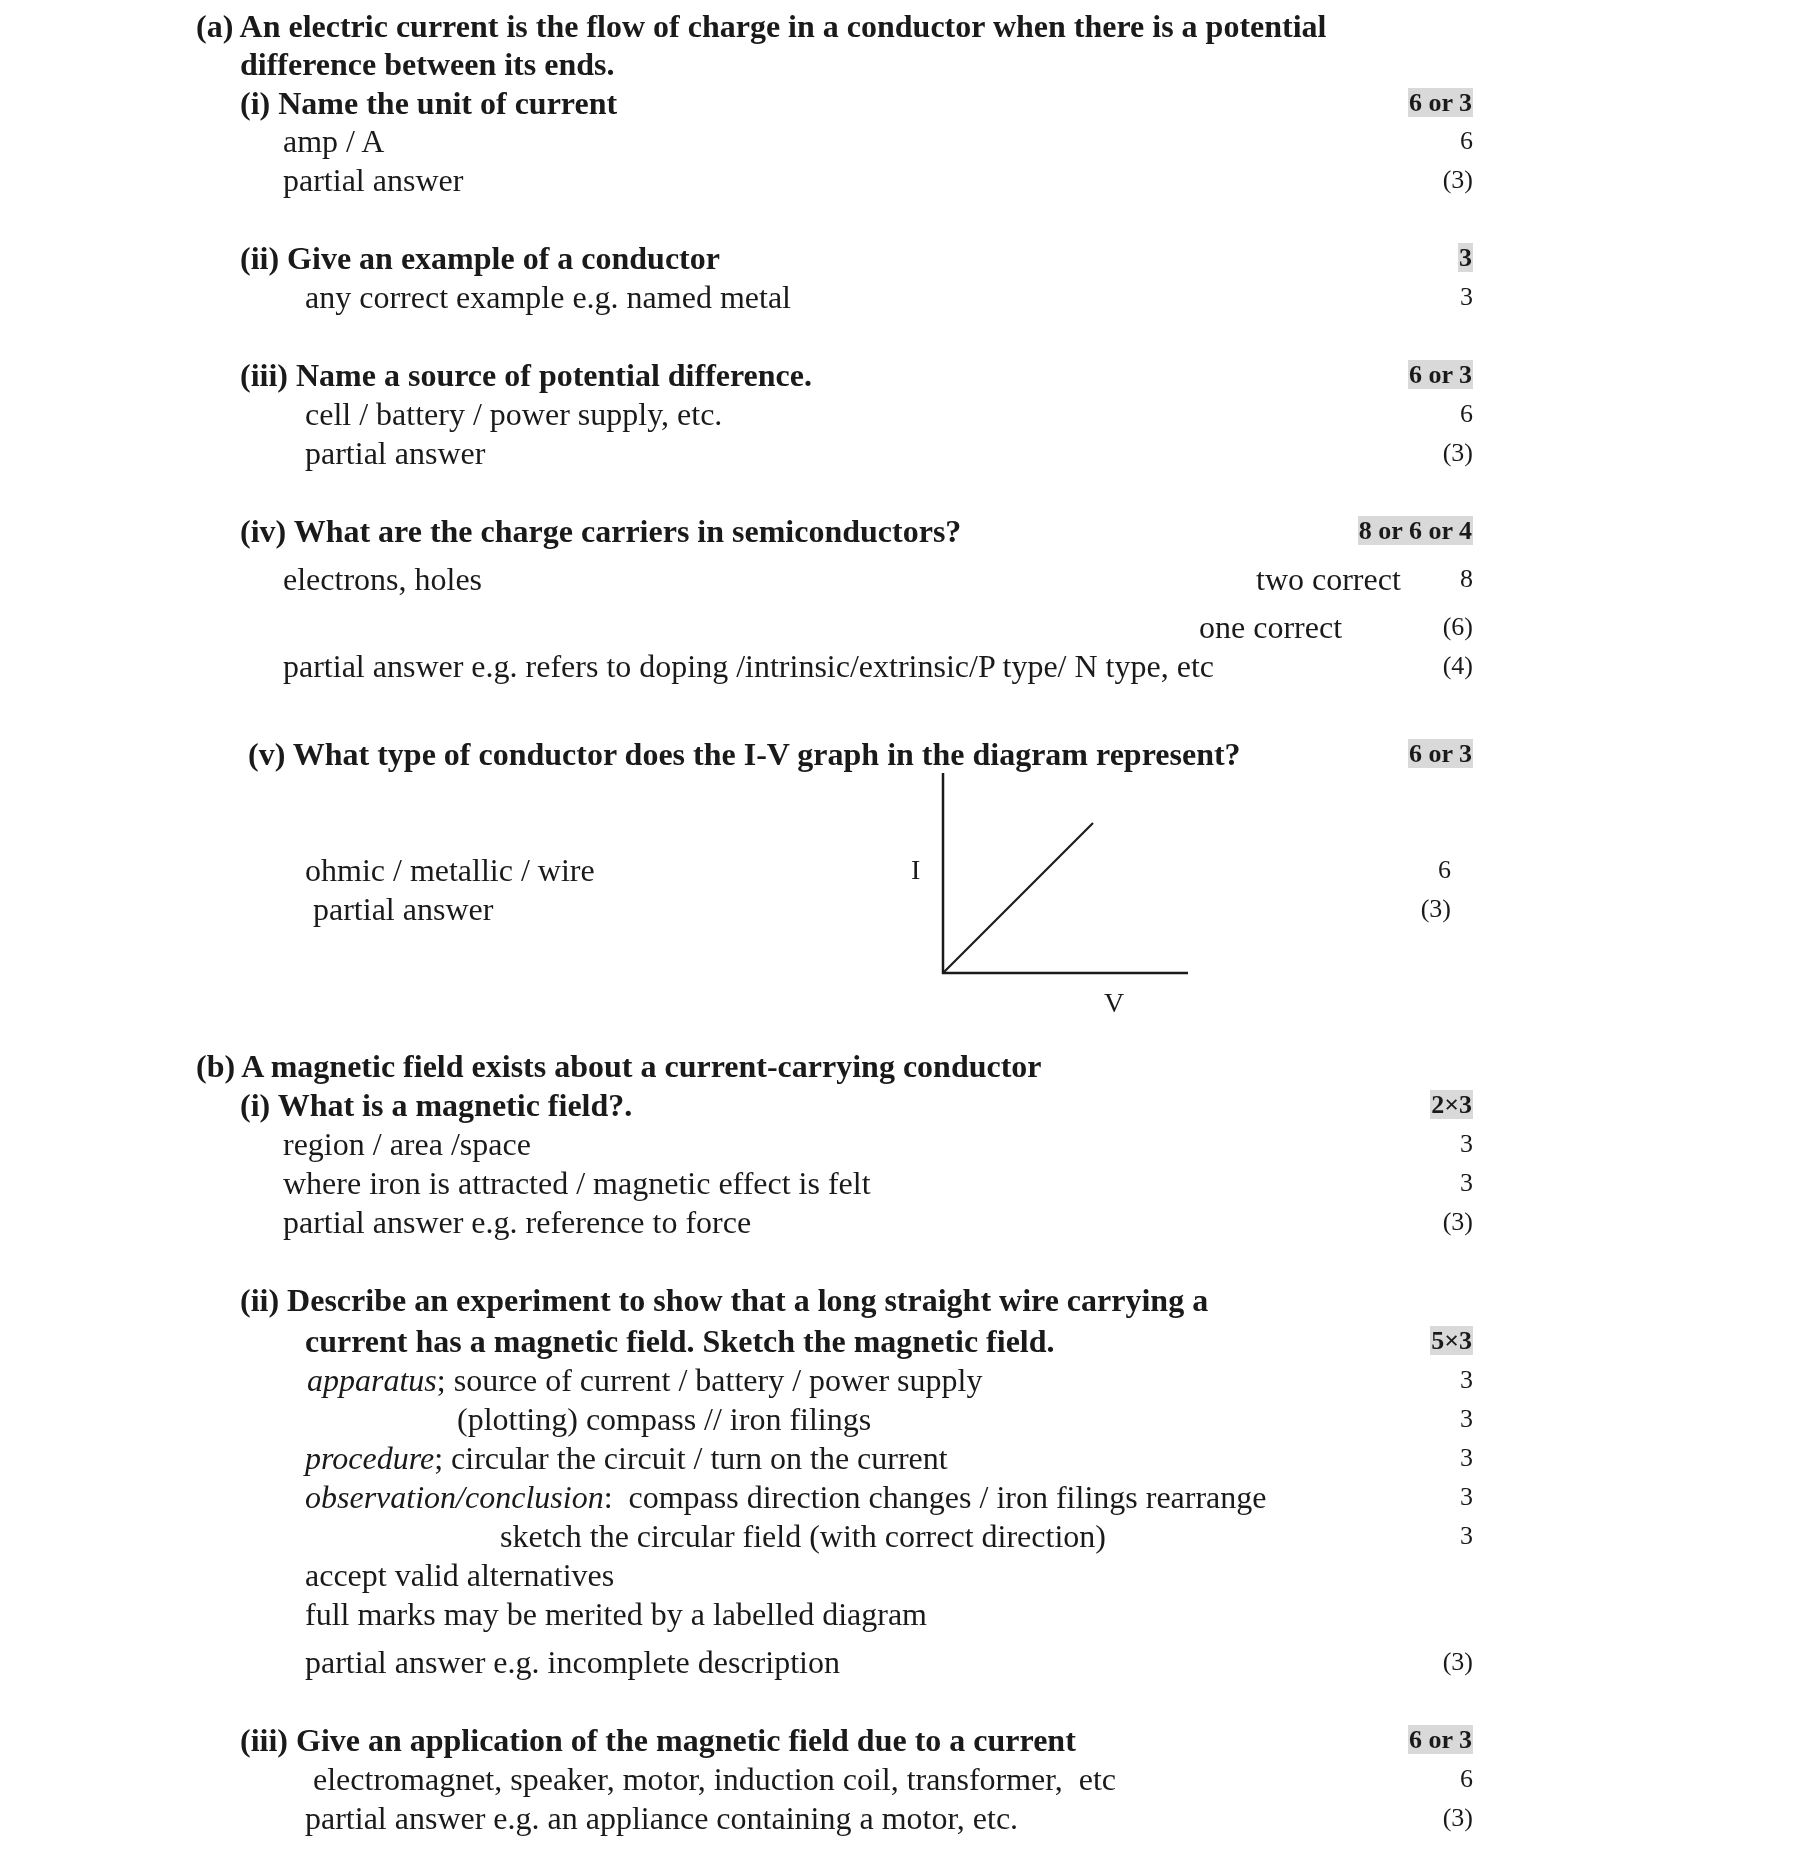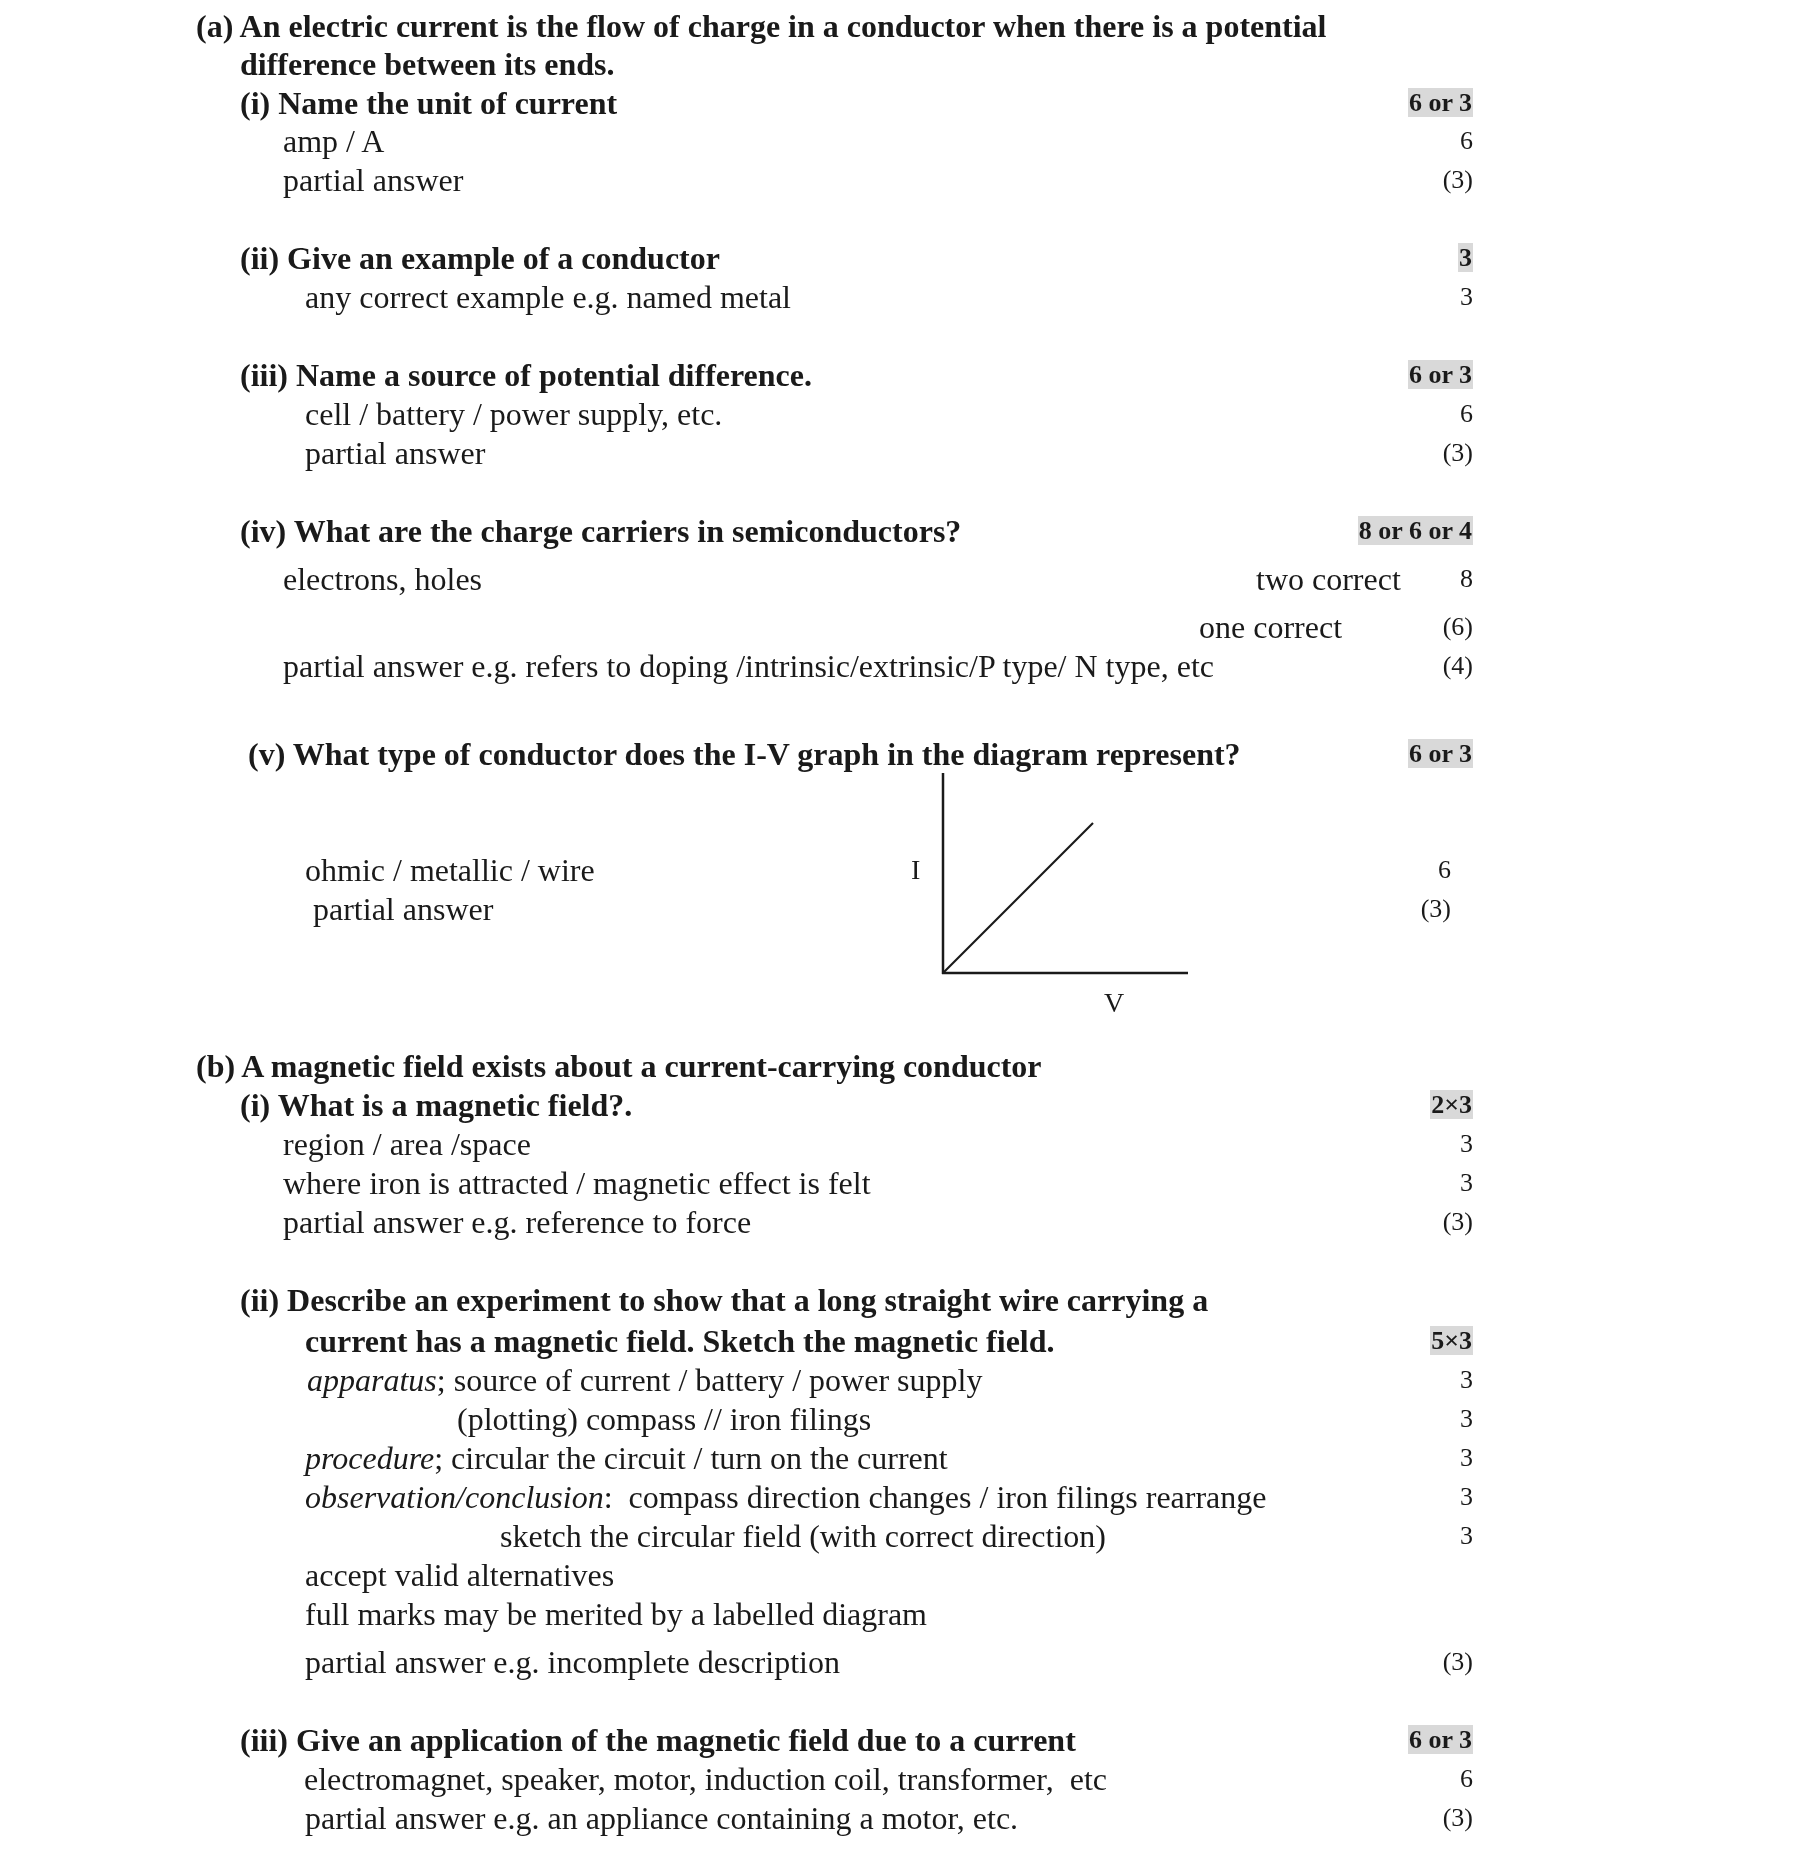--- a/index.html
+++ b/index.html
@@ -98,16 +98,16 @@
 <div class="ln" style="left:500px;top:1518px;">sketch the circular field (with correct direction)</div>
 <div class="mk" style="right:345px;top:1518px;">3</div>
 
 <div class="ln" style="left:305px;top:1557px;">accept valid alternatives</div>
 <div class="ln" style="left:305px;top:1596px;">full marks may be merited by a labelled diagram</div>
 <div class="ln" style="left:305px;top:1644px;">partial answer e.g. incomplete description</div>
 <div class="mk" style="right:345px;top:1644px;">(3)</div>
 
 <div class="ln b" style="left:240px;top:1722px;">(iii) Give an application of the magnetic field due to a current</div>
 <div class="mk b" style="right:345px;top:1722px;"><span class="hl">6 or 3</span></div>
-<div class="ln" style="left:304px;top:1761px;">electromagnet, speaker, motor, induction coil, transformer,  etc</div>
+<div class="ln" style="left:313px;top:1761px;">electromagnet, speaker, motor, induction coil, transformer,  etc</div>
 <div class="mk" style="right:345px;top:1761px;">6</div>
 <div class="ln" style="left:305px;top:1800px;">partial answer e.g. an appliance containing a motor, etc.</div>
 <div class="mk" style="right:345px;top:1800px;">(3)</div>
 
 </body></html>

